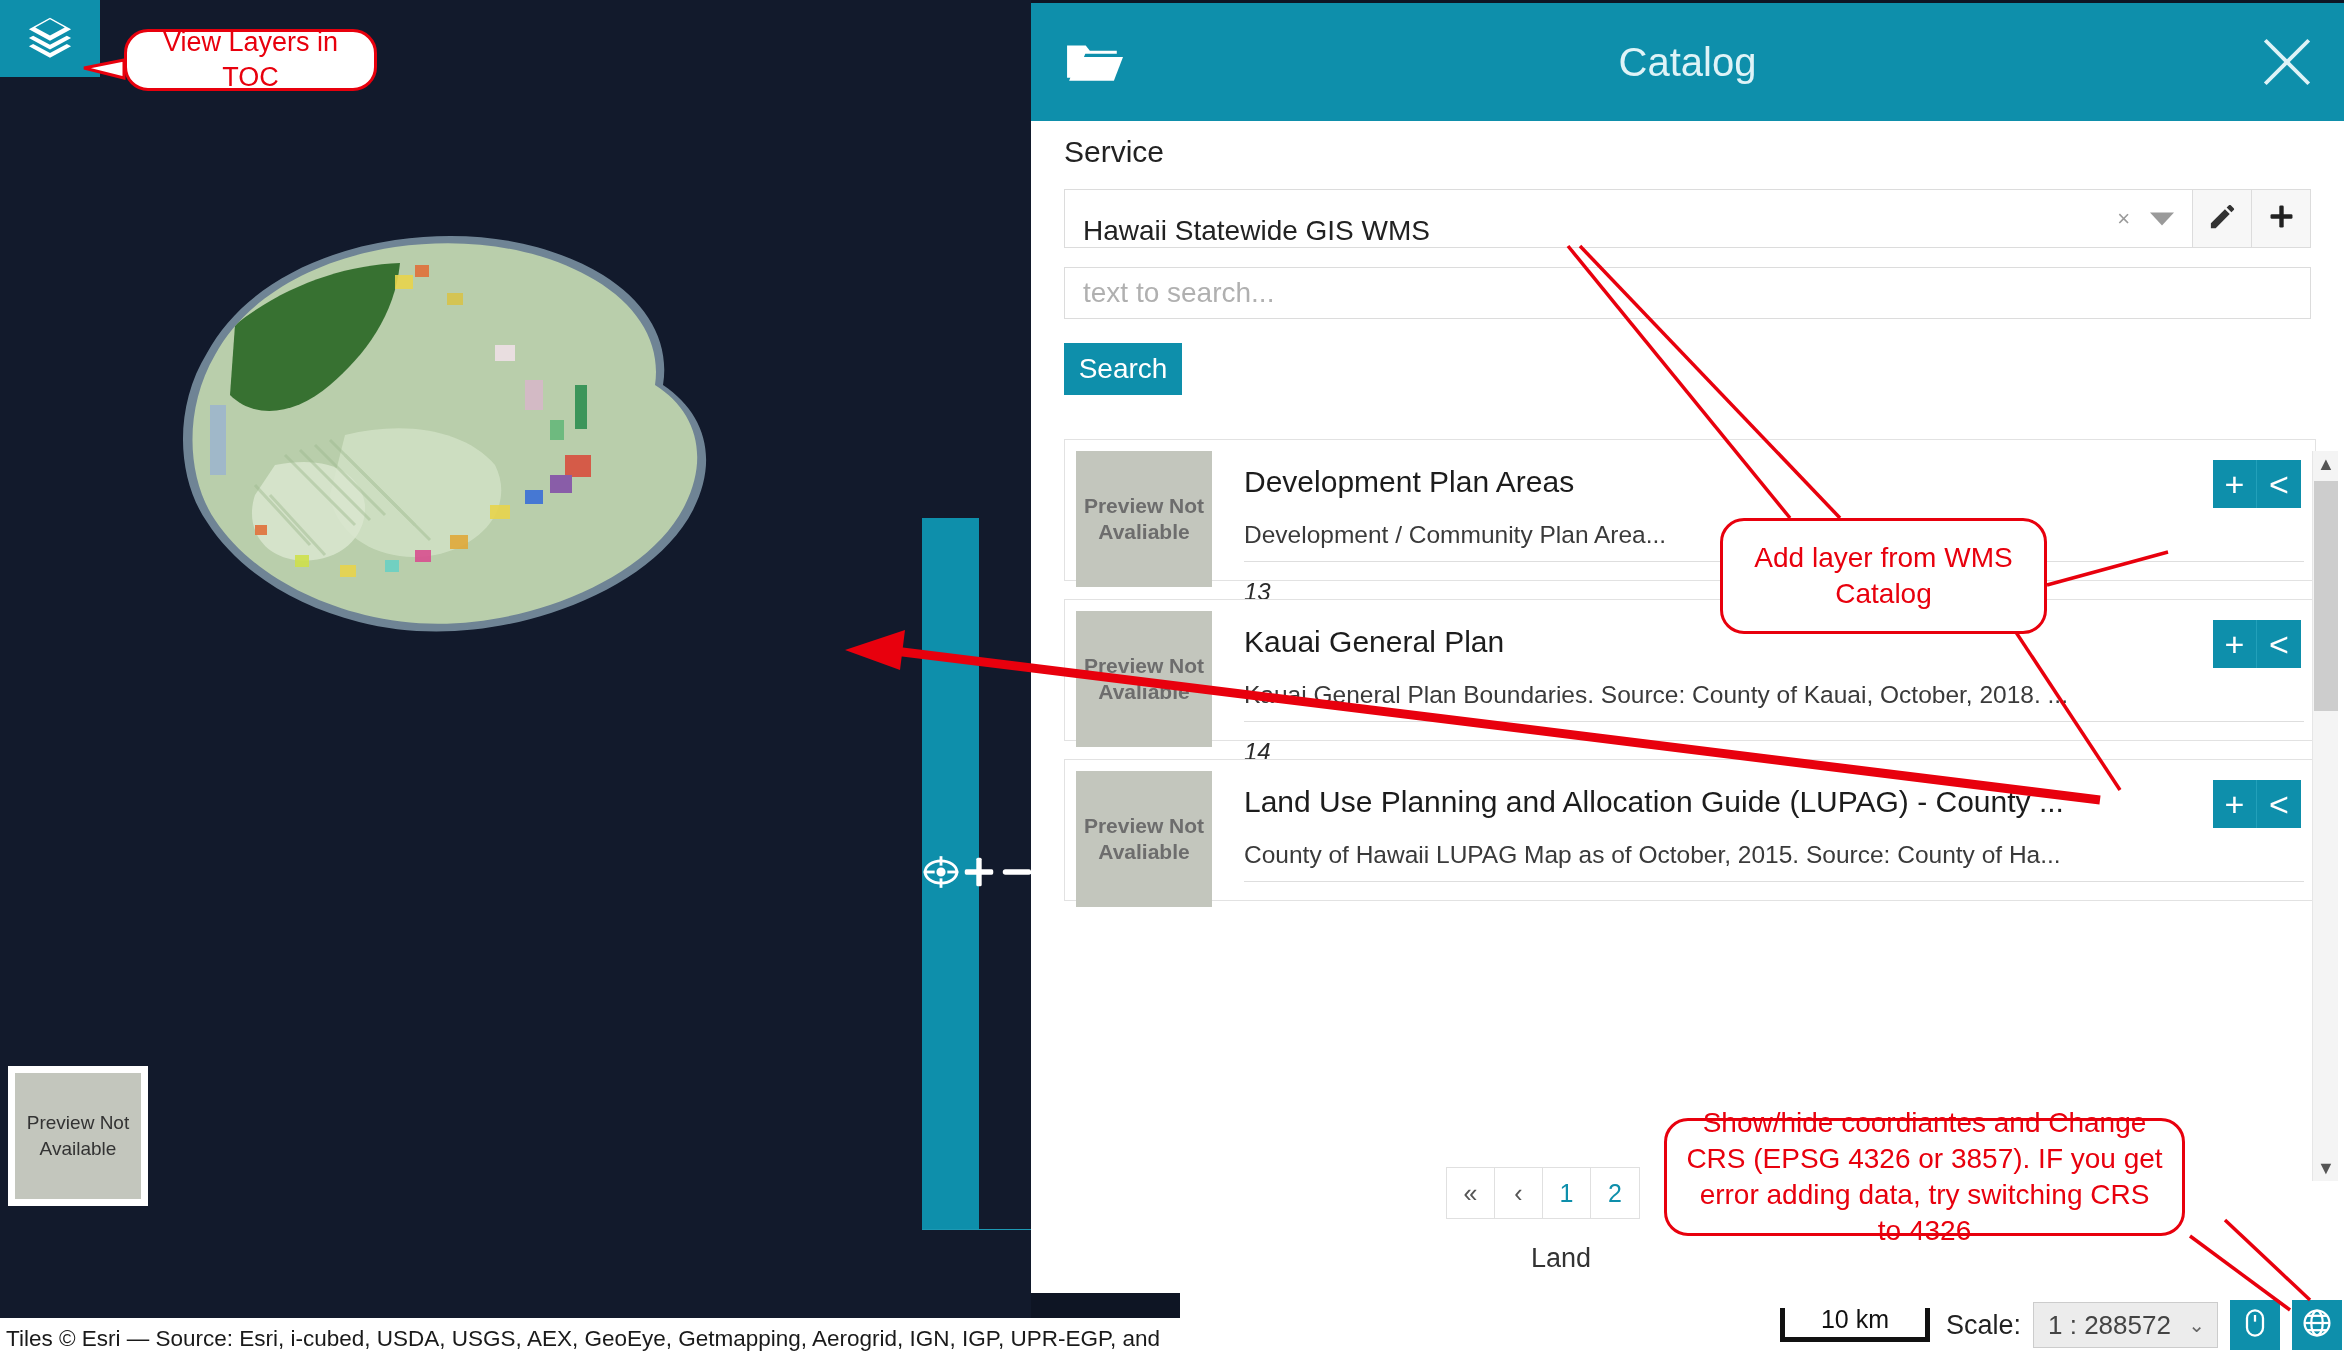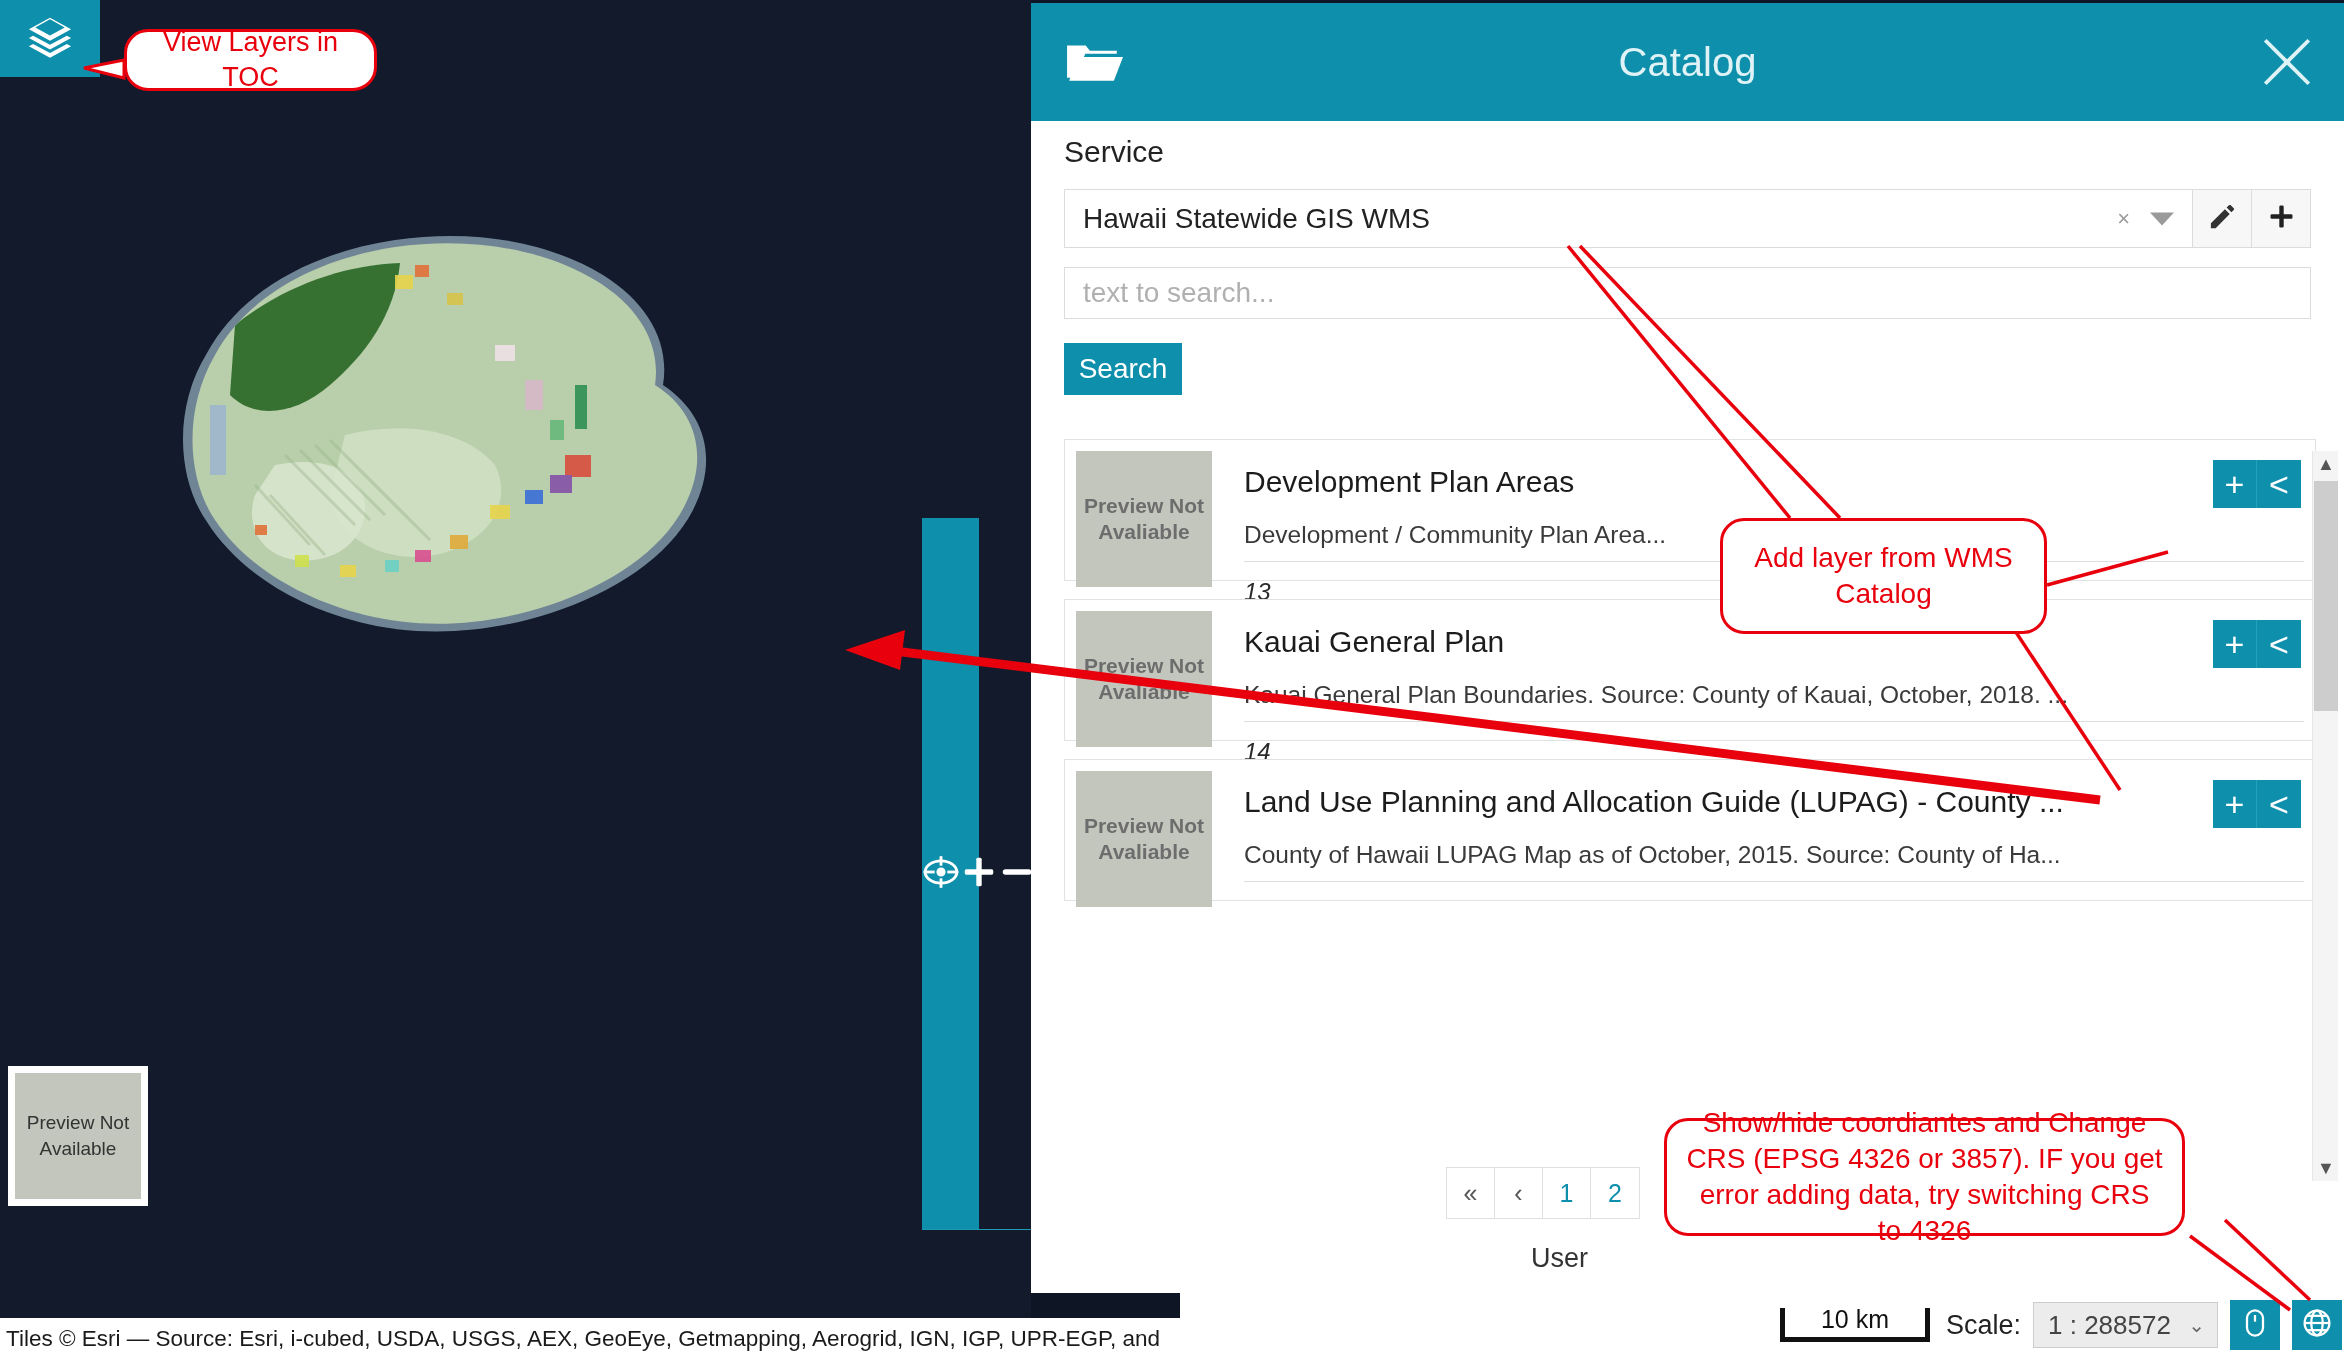--- a/index.html
+++ b/index.html
@@ -86,21 +86,21 @@
 
   .field-label {
     position: absolute; left: 33px; top: 14px; font-size: 30px; color: #222;
   }
   #service-row {
     position: absolute; left: 33px; top: 68px; width: 1247px; height: 59px;
     display: flex;
   }
   #service-select {
     flex: 1; border: 1px solid #dcdcdc; background: #fff;
-    display: flex; align-items: center; position: relative;
+    display: flex; align-items: flex-end; position: relative;
   }
   #service-value { font-size: 28px; color: #222; padding-left: 18px; }
   #service-clear {
     position: absolute; right: 62px; top: 50%; transform: translateY(-50%);
     color: #9a9a9a; font-size: 22px;
   }
   #service-caret {
     position: absolute; right: 18px; top: 50%; transform: translateY(-50%);
     width: 0; height: 0; border-left: 12px solid transparent;
     border-right: 12px solid transparent; border-top: 13px solid #9a9a9a;
@@ -452,21 +452,21 @@
         <div class="sb-arrow" id="sb-down">▼</div>
       </div>
 
       <div id="pagination">
         <div class="page-btn">«</div>
         <div class="page-btn">‹</div>
         <div class="page-btn num">1</div>
         <div class="page-btn num">2</div>
       </div>
 
-      <div id="result-count">User</div>
+      <div id="result-count">Land</div>
 
     </div>
   </div>
 
   <div id="bottom-bar">
     <div id="scalebar">
       <span>10 km</span>
     </div>
     <div id="scale-label">Scale:</div>
     <div id="scale-select">

